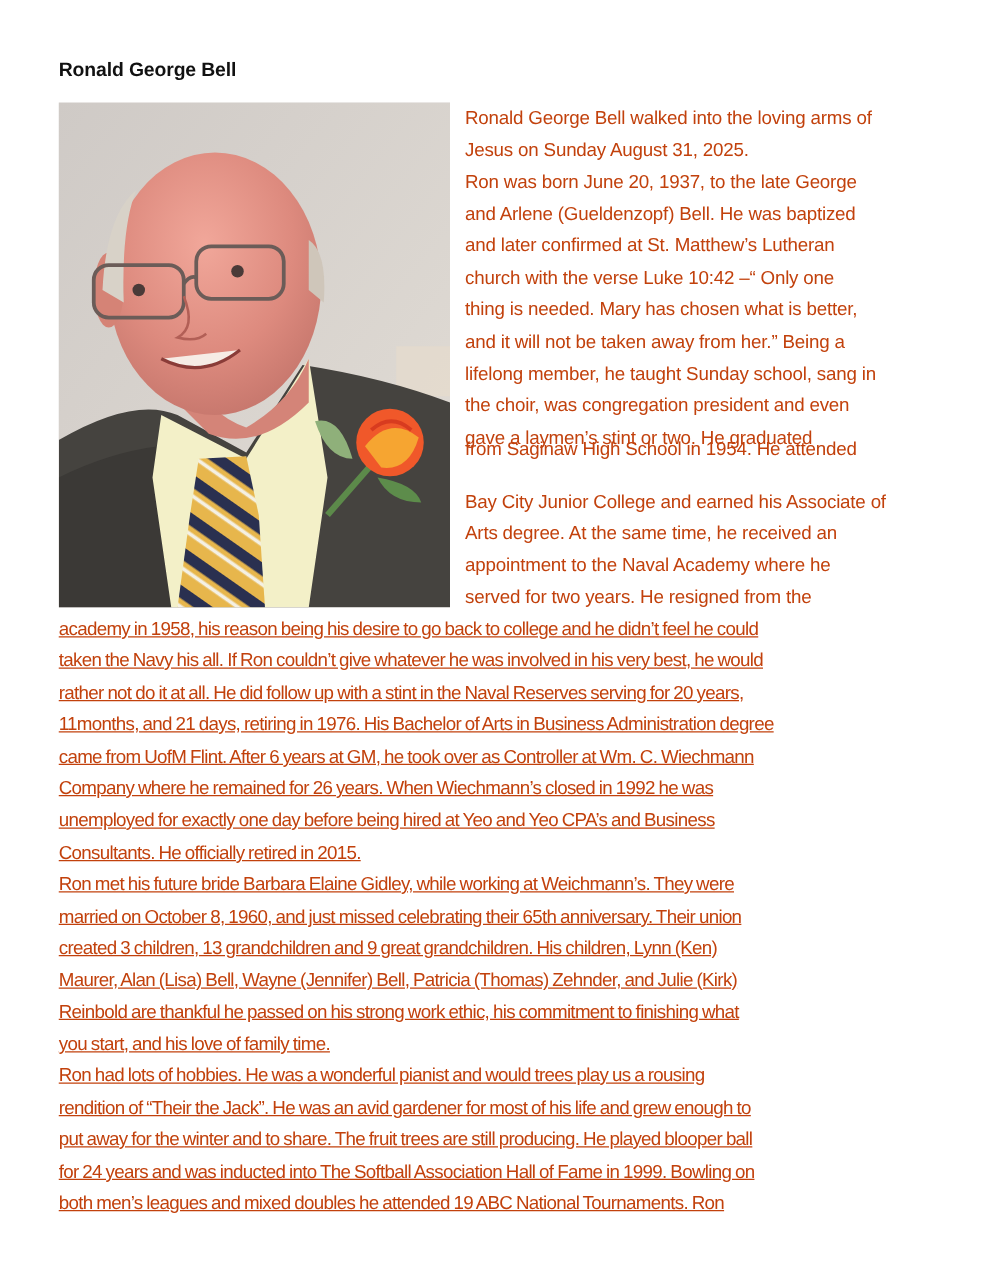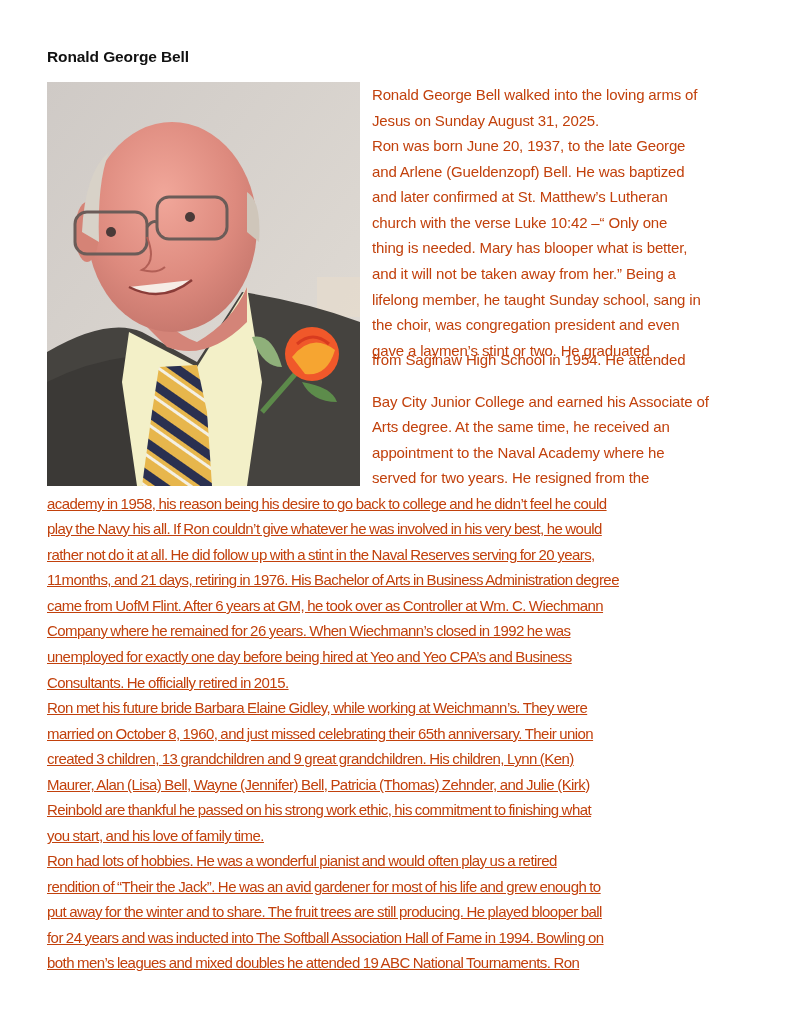--- a/index.html
+++ b/index.html
@@ -87,47 +87,47 @@
     </svg>
   </div>
 
   <div class="side">
     <div class="line" style="top:85px"> Ronald George Bell walked into the loving arms of</div>
     <div class="line" style="top:111px">Jesus on Sunday August 31, 2025.</div>
     <div class="line" style="top:136px">Ron was born June 20, 1937, to the late George</div>
     <div class="line" style="top:162px">and Arlene (Gueldenzopf) Bell. He was baptized</div>
     <div class="line" style="top:187px">and later confirmed at St. Matthew’s Lutheran</div>
     <div class="line" style="top:213px">church with the verse Luke 10:42 –“ Only one</div>
-    <div class="line" style="top:238px">thing is needed. Mary has blooper what is better,</div>
+    <div class="line" style="top:238px">thing is needed. Mary has chosen what is better,</div>
     <div class="line" style="top:264px">and it will not be taken away from her.” Being a</div>
     <div class="line" style="top:290px">lifelong member, he taught Sunday school, sang in</div>
     <div class="line" style="top:315px">the choir, was congregation president and even</div>
     <div class="line" style="top:341px">gave a laymen’s stint or two. He graduated</div>
     <div class="line" style="top:350px">from Saginaw High School in 1954. He attended</div>
     <div class="line" style="top:392px">Bay City Junior College and earned his Associate of</div>
     <div class="line" style="top:417px">Arts degree. At the same time, he received an</div>
     <div class="line" style="top:443px">appointment to the Naval Academy where he</div>
     <div class="line" style="top:468px">served for two years. He resigned from the</div>
   </div>
 
   <div class="full">
     <div class="line narrow" style="top:494px">academy in 1958, his reason being his desire to go back to college and he didn’t feel he could</div>
-    <div class="line narrow" style="top:519px">play the Navy his all. If Ron couldn’t give whatever he was involved in his very best, he would</div>
+    <div class="line narrow" style="top:519px">taken the Navy his all. If Ron couldn’t give whatever he was involved in his very best, he would</div>
     <div class="line narrow" style="top:545px">rather not do it at all. He did follow up with a stint in the Naval Reserves serving for 20 years,</div>
     <div class="line narrow" style="top:570px">11months, and 21 days, retiring in 1976. His Bachelor of Arts in Business Administration degree</div>
     <div class="line narrow" style="top:596px">came from UofM Flint. After 6 years at GM, he took over as Controller at Wm. C. Wiechmann</div>
     <div class="line narrow" style="top:621px">Company where he remained for 26 years. When Wiechmann’s closed in 1992 he was</div>
     <div class="line narrow" style="top:647px">unemployed for exactly one day before being hired at Yeo and Yeo CPA’s and Business</div>
     <div class="line narrow" style="top:673px">Consultants. He officially retired in 2015.</div>
     <div class="line narrow" style="top:698px">Ron met his future bride Barbara Elaine Gidley, while working at Weichmann’s. They were</div>
     <div class="line narrow" style="top:724px">married on October 8, 1960, and just missed celebrating their 65th anniversary. Their union</div>
     <div class="line narrow" style="top:749px">created 3 children, 13 grandchildren and 9 great grandchildren. His children, Lynn (Ken)</div>
     <div class="line narrow" style="top:775px">Maurer, Alan (Lisa) Bell, Wayne (Jennifer) Bell, Patricia (Thomas) Zehnder, and Julie (Kirk)</div>
     <div class="line narrow" style="top:800px">Reinbold are thankful he passed on his strong work ethic, his commitment to finishing what</div>
     <div class="line narrow" style="top:826px">you start, and his love of family time.</div>
-    <div class="line narrow" style="top:851px">Ron had lots of hobbies. He was a wonderful pianist and would often play us a retired</div>
+    <div class="line narrow" style="top:851px">Ron had lots of hobbies. He was a wonderful pianist and would trees play us a rousing</div>
     <div class="line narrow" style="top:877px">rendition of “Their the Jack”. He was an avid gardener for most of his life and grew enough to</div>
     <div class="line narrow" style="top:902px">put away for the winter and to share. The fruit trees are still producing. He played blooper ball</div>
-    <div class="line narrow" style="top:928px">for 24 years and was inducted into The Softball Association Hall of Fame in 1994. Bowling on</div>
+    <div class="line narrow" style="top:928px">for 24 years and was inducted into The Softball Association Hall of Fame in 1999. Bowling on</div>
     <div class="line narrow" style="top:953px">both men’s leagues and mixed doubles he attended 19 ABC National Tournaments. Ron</div>
   </div>
 
 </div>
 
 </body></html>

